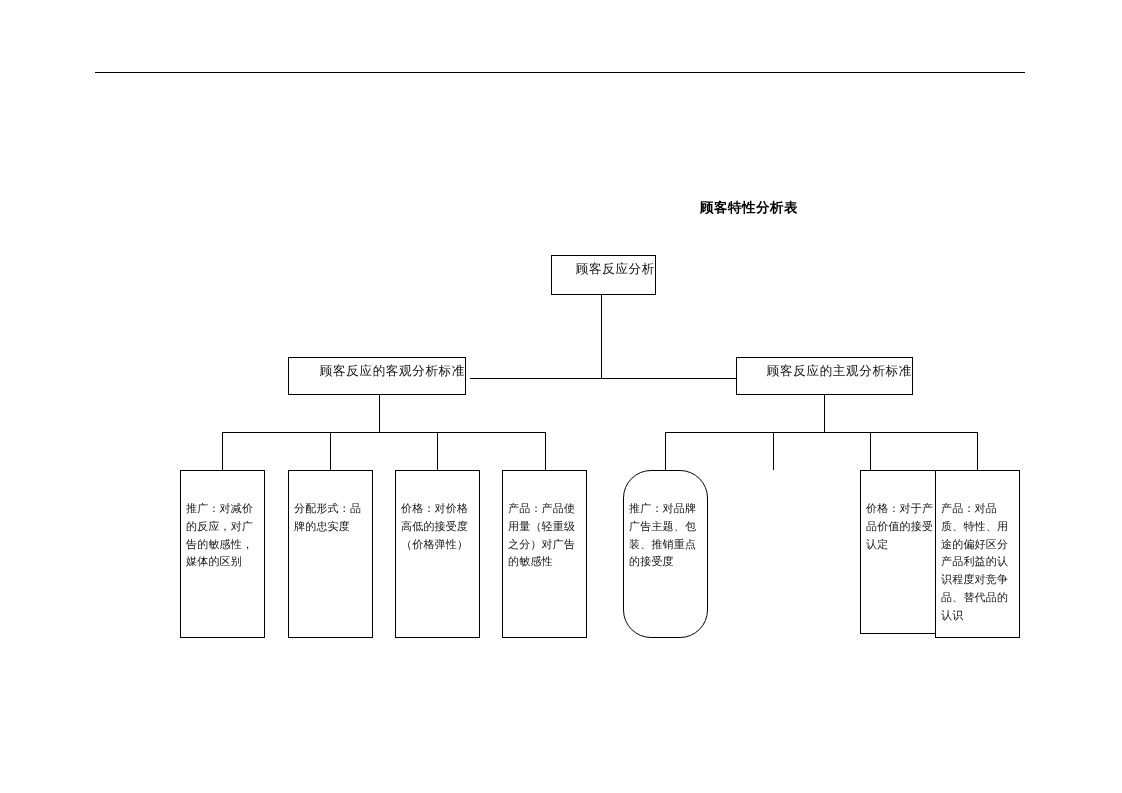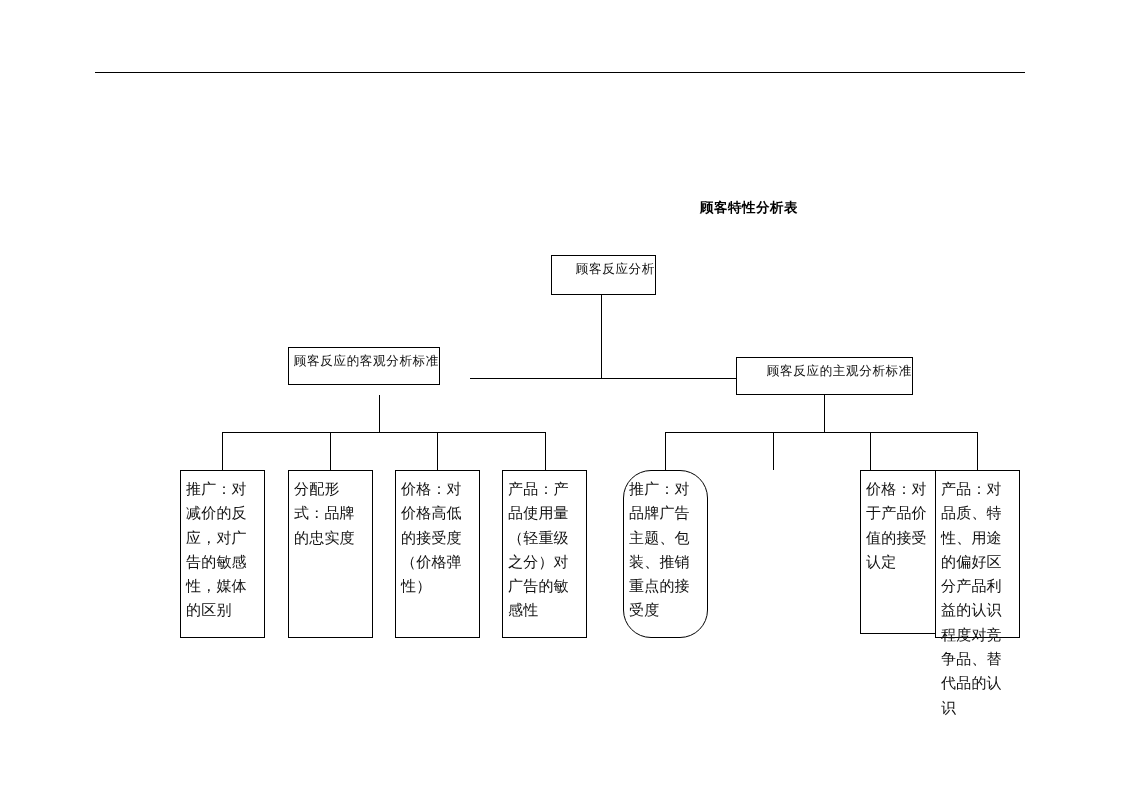--- a/index.html
+++ b/index.html
@@ -59,25 +59,26 @@
   }
   .node-center .node-text {
     white-space: nowrap;
     letter-spacing: 0.6px;
   }
   .leaf {
     padding: 6px 4px 4px 5px;
   }
   .leaf .node-text {
     display: block;
-    font-size: 15px;
+    font-size: 11px;
     line-height: 1.62;
     letter-spacing: 0.2px;
     text-align: left;
     word-break: break-all;
+    margin-top: 23px;
   }
   
   .vline {
     position: absolute;
     width: 0;
     border-left: 1.1px solid #000000;
   }
   .hline {
     position: absolute;
     height: 0;
@@ -94,21 +95,21 @@
   <div class="chart-title">顾客特性分析表</div>
 
   <div class="node node-center" style="left:551px; top:255px; width:105px; height:40px;">
     <span class="node-text">顾客反应分析</span>
   </div>
 
   <div class="vline" style="left:601px; top:295px; height:83px;"></div>
 
   <div class="hline" style="left:470px; top:378px; width:266px;"></div>
 
-  <div class="node node-center" style="left:288px; top:347px; width:152px; height:38px;">
+  <div class="node node-center" style="left:288px; top:357px; width:178px; height:38px;">
     <span class="node-text">顾客反应的客观分析标准</span>
   </div>
 
   <div class="node node-center" style="left:736px; top:357px; width:177px; height:38px;">
     <span class="node-text">顾客反应的主观分析标准</span>
   </div>
 
   <div class="vline" style="left:379px; top:395px; height:37px;"></div>
   <div class="hline" style="left:222px; top:432px; width:323px;"></div>
   <div class="vline" style="left:222px; top:432px; height:38px;"></div>

